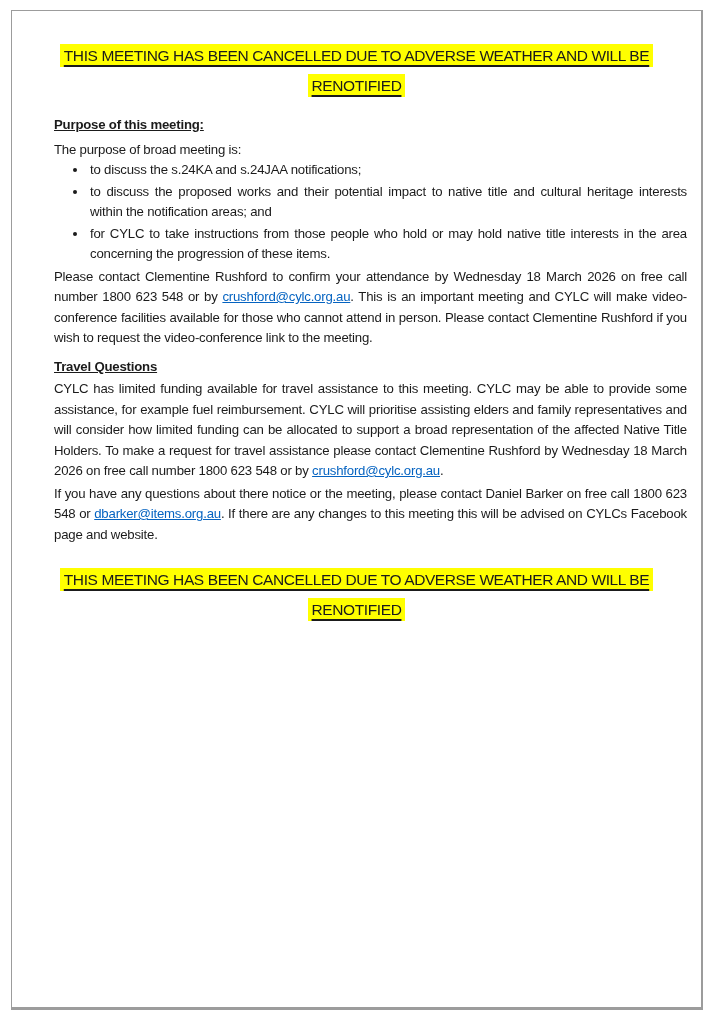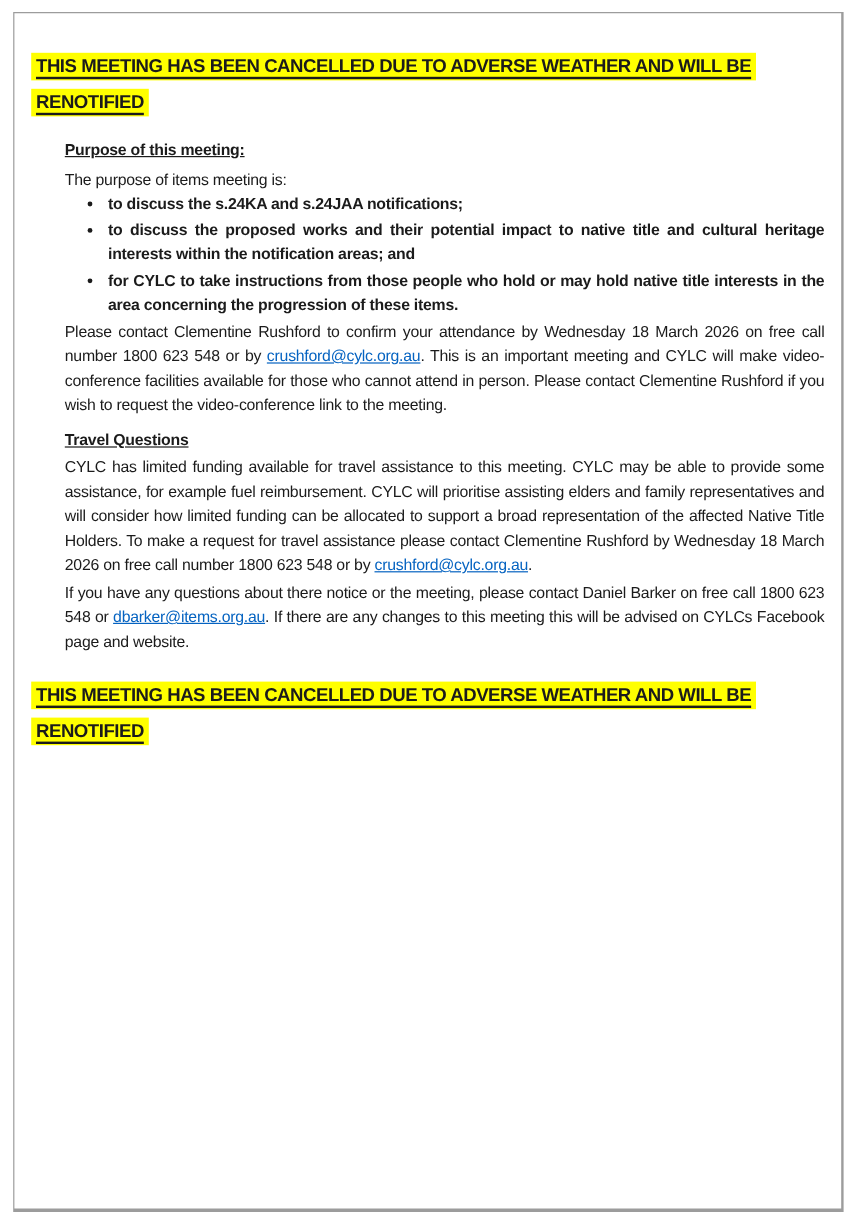--- a/index.html
+++ b/index.html
@@ -17,21 +17,21 @@
   .page{
     position:absolute;left:11px;top:10px;width:692px;height:1000px;
     border:1px solid var(--border);
     border-right-width:2px;
     border-bottom-width:3px;
     background:#ffffff;
     padding:30px 14px 0 14px;
   }
   
   .banner{
-    text-align:left;font-weight:bold;
+    text-align:center;font-weight:normal;
     font-size:15.5px;letter-spacing:-0.4px;line-height:30px;
     margin:0 0 14px 0;
   }
   .banner .hl{
     background:var(--hl);
     padding:3px 4px;
     text-decoration:underline;
     text-decoration-thickness:2px;
     text-underline-offset:4px;
     -webkit-box-decoration-break:clone;
@@ -48,39 +48,38 @@
   .head.tight{margin:8px 0 0 0;}
   .para{margin:2px 0 0 0;text-align:justify;}
   .intro{margin:0;}
   ul.bullets{
     margin:0;padding:0 0 0 34px;list-style:disc;
   }
   ul.bullets li{
     text-align:justify;
     padding-left:2px;
     margin:0 0 1px 0;
-    font-weight:bold;
   }
   b,.b{font-weight:normal;}
   a.link{color:var(--link);text-decoration:underline;cursor:pointer;}
 </style>
 </head>
 <body>
 
 <div class="page">
 
   <div class="banner top">
     <span class="hl">THIS MEETING HAS BEEN CANCELLED DUE TO ADVERSE WEATHER AND WILL BE RENOTIFIED</span>
   </div>
 
   <div class="doc">
 
     <div class="head">Purpose of this meeting:</div>
 
-    <p class="intro">The purpose of items meeting is:</p>
+    <p class="intro">The purpose of broad meeting is:</p>
 
     <ul class="bullets">
       <li>to discuss the s.24KA and s.24JAA notifications;</li>
       <li>to discuss the proposed works and their potential impact to native title and cultural heritage interests within the notification areas; and</li>
       <li>for CYLC to take instructions from those people who hold or may hold native title interests in the area concerning the progression of these items.</li>
     </ul>
 
 
     <p class="para"><span>Please contact </span><span class="b">Clementine Rushford</span><span> to confirm your attendance by </span><span class="b">Wednesday 18 March 2026</span><span> on free call number 1800 623 548 or by </span><a class="link" href="#">crushford@cylc.org.au</a><span>. This is an important meeting and CYLC will make video-conference facilities available for those who cannot attend in person. Please contact Clementine Rushford if you wish to request the video-conference link to the meeting.</span></p>
 

